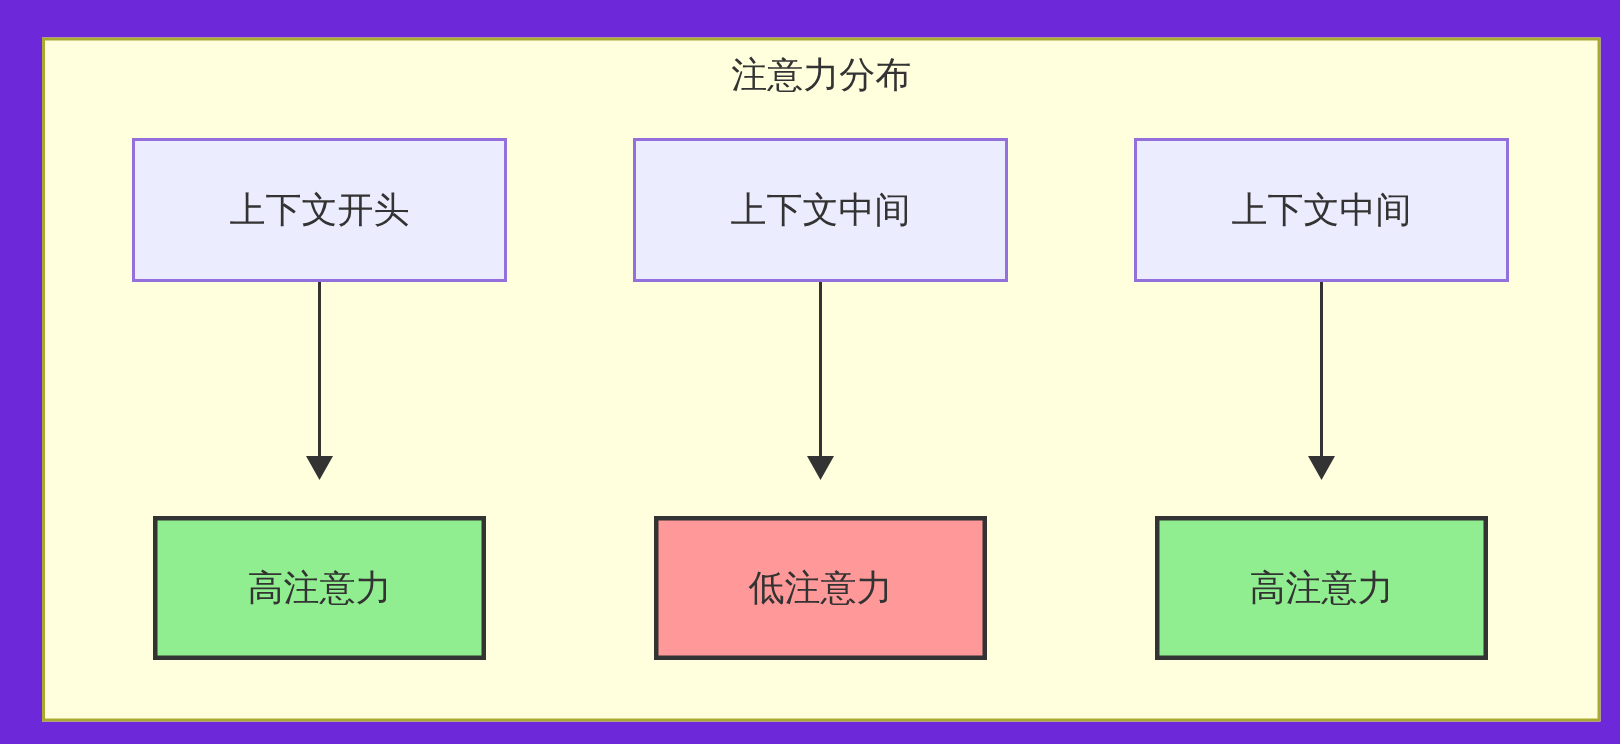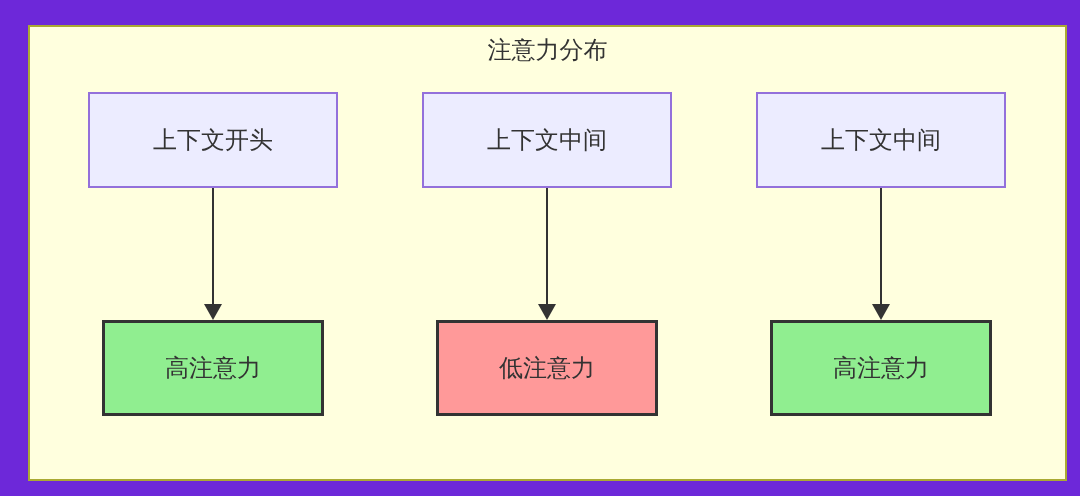--- a/index.html
+++ b/index.html
@@ -56,20 +56,21 @@
     white-space: nowrap;
   }
   .node.source {
     width: 250px;
     background: #ececff;
     border: 2px solid #9370db;
   }
   .node.target {
     width: 222px;
     border: 3px solid #333333;
+    margin-top: 24px;
   }
   .node.target.high { background: #90ee90; }
   .node.target.low  { background: #ff9999; text-align: center; }
   .arrow {
     height: 132px;
     display: flex;
     flex-direction: column;
     align-items: center;
   }
   .arrow-line {

